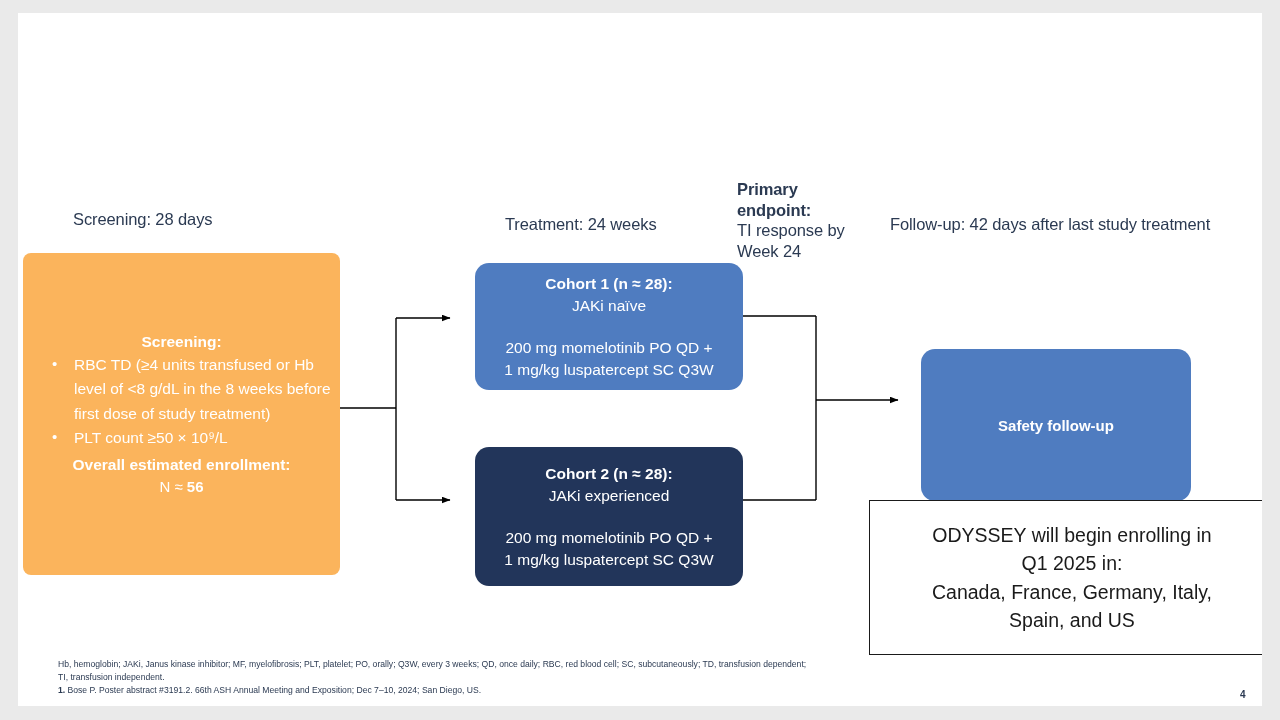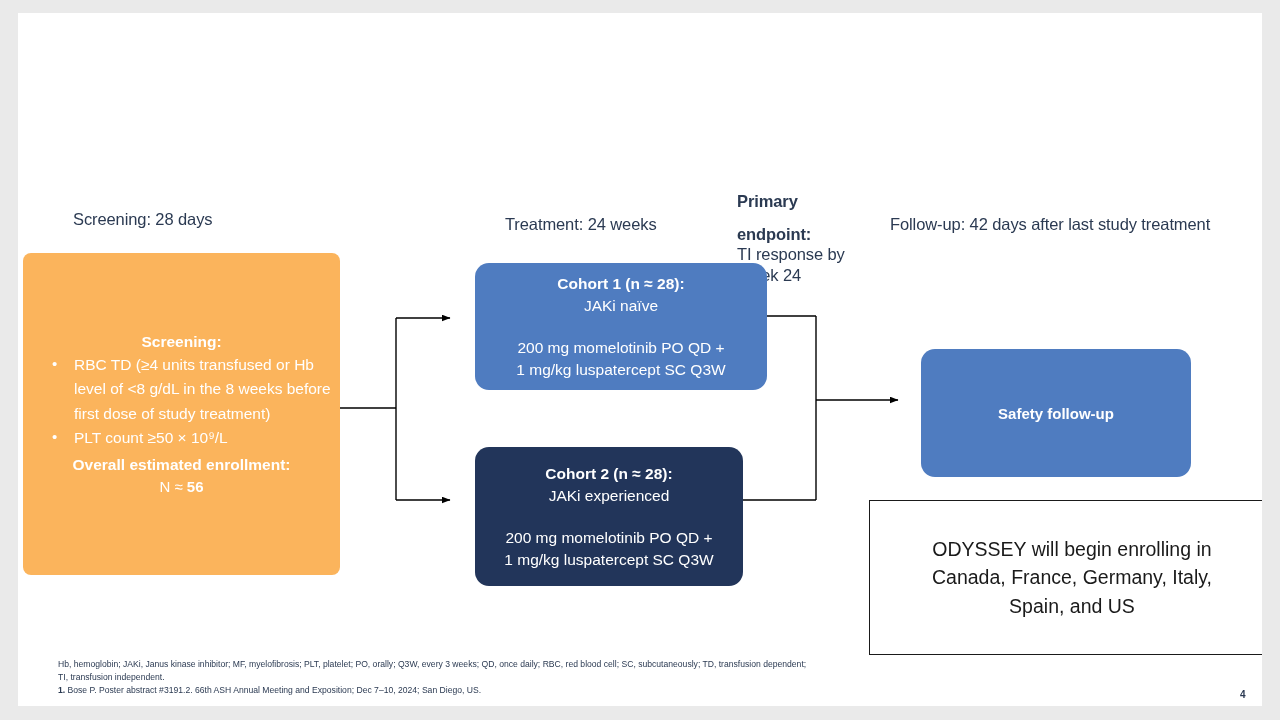--- a/index.html
+++ b/index.html
@@ -38,21 +38,21 @@
   #label-endpoint {
     position: absolute;
     left: 719px;
     top: 166px;
     width: 130px;
     color: #2b3a52;
     font-size: 16.5px;
     line-height: 1.25;
     letter-spacing: -0.1px;
   }
-  #label-endpoint .bold { font-weight: bold; margin-top: 12px; }
+  #label-endpoint .bold { font-weight: bold; }
 
   
   .box {
     position: absolute;
     box-sizing: border-box;
     display: flex;
     flex-direction: column;
     justify-content: center;
     align-items: center;
     text-align: center;
@@ -102,21 +102,21 @@
   }
   #box-screening .enroll-n {
     font-size: 15px;
     line-height: 1.5;
   }
   #box-screening .enroll-n b { font-weight: bold; }
 
   #box-cohort1 {
     left: 457px;
     top: 250px;
-    width: 292px;
+    width: 268px;
     height: 127px;
     background: #4f7cc0;
     border-radius: 14px;
   }
   #box-cohort2 {
     left: 457px;
     top: 434px;
     width: 268px;
     height: 139px;
     background: #22355a;
@@ -134,21 +134,21 @@
   .cohort-regimen {
     font-size: 15.5px;
     line-height: 1.42;
     margin-top: 20px;
   }
 
   #box-safety {
     left: 903px;
     top: 336px;
     width: 270px;
-    height: 128px;
+    height: 152px;
     background: #4f7cc0;
     border-radius: 14px;
   }
   #box-safety .safety-text {
     font-weight: bold;
     font-size: 15px;
   }
 
   #box-odyssey {
     position: absolute;
@@ -270,20 +270,21 @@
     </div>
   </div>
 
   <div class="box" id="box-safety">
     <div class="safety-text">Safety follow-up</div>
   </div>
 
   <div id="box-odyssey">
     <div class="odyssey-text">
       <div>ODYSSEY will begin enrolling in</div>
+      <div>Q1 2025 in:</div>
       <div>Canada, France, Germany, Italy,</div>
       <div>Spain, and US</div>
     </div>
   </div>
 
   <div id="footnotes">
     <div>Hb, hemoglobin; JAKi, Janus kinase inhibitor; MF, myelofibrosis; PLT, platelet; PO, orally; Q3W, every 3 weeks; QD, once daily; RBC, red blood cell; SC, subcutaneously; TD, transfusion dependent;</div>
     <div>TI, transfusion independent.</div>
     <div class="ref"><b>1.</b><span> Bose P. Poster abstract #3191.2. 66th ASH Annual Meeting and Exposition; Dec 7–10, 2024; San Diego, US.</span></div>
   </div>

